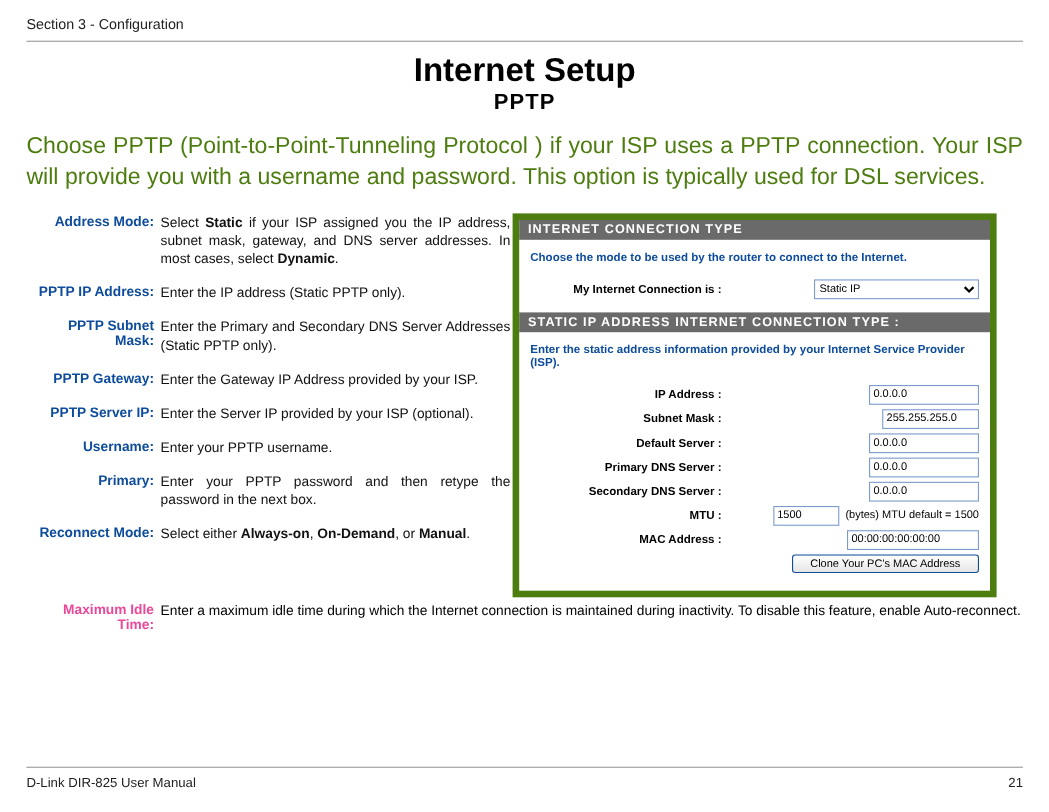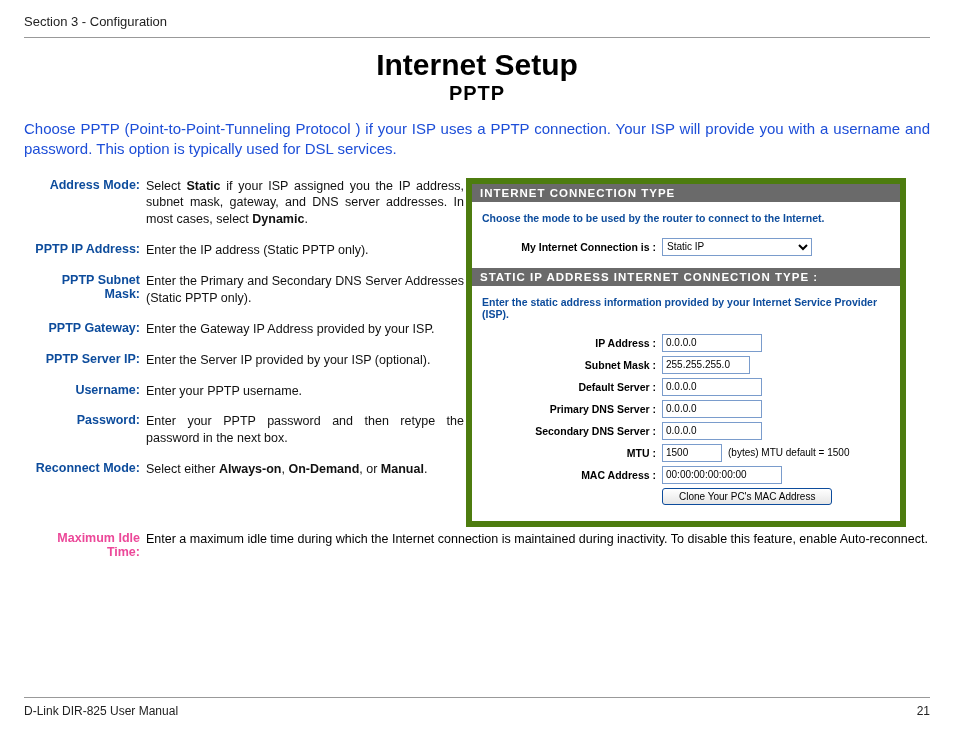--- a/index.html
+++ b/index.html
@@ -38,23 +38,23 @@
   }
   .sub-title {
     font-family: "Arial Narrow", Arial, sans-serif;
     font-stretch: condensed;
     font-weight: bold;
     font-size: 20px;
     letter-spacing: 1px;
     margin: 0 0 14px 0;
   }
   .intro {
-    font-size: 15px;
+    font-size: 21px;
     line-height: 1.35;
-    color: #1d4ed8;
+    color: #4d7c0f;
     margin: 0 0 18px 0;
     text-align: justify;
   }
   .columns {
     display: flex;
     gap: 2px;
     align-items: flex-start;
   }
   .left {
     width: 440px;
@@ -130,21 +130,21 @@
     font-size: 10.5px;
   }
   .form-row .flabel {
     width: 180px;
     text-align: right;
     font-weight: bold;
     color: #000;
     padding-right: 6px;
     font-size: 10.5px;
   }
-  .form-row .fval { flex:1; display:flex; align-items:center; gap:6px; }
+  .form-row .fval { flex:1; display:flex; align-items:center; gap:6px;justify-content:flex-end; }
   .txt {
     border: 1px solid #7a9ccc;
     background: #fff;
     font-size: 10px;
     height: 18px;
     padding: 1px 3px;
     font-family: Arial, sans-serif;
   }
   .sel {
     border: 1px solid #7a9ccc;
@@ -215,21 +215,21 @@
         <div class="label">PPTP Server IP:</div>
         <div class="desc">Enter the Server IP provided by your ISP (optional).</div>
       </div>
 
       <div class="row">
         <div class="label">Username:</div>
         <div class="desc">Enter your PPTP username.</div>
       </div>
 
       <div class="row">
-        <div class="label">Password:</div>
+        <div class="label">Primary:</div>
         <div class="desc">Enter your PPTP password and then retype the password in the next box.</div>
       </div>
 
       <div class="row">
         <div class="label">Reconnect Mode:</div>
         <div class="desc">
           <span>Select either </span><b>Always-on</b><span>, </span><b>On-Demand</b><span>, or </span><b>Manual</b><span>.</span>
         </div>
       </div>
 

